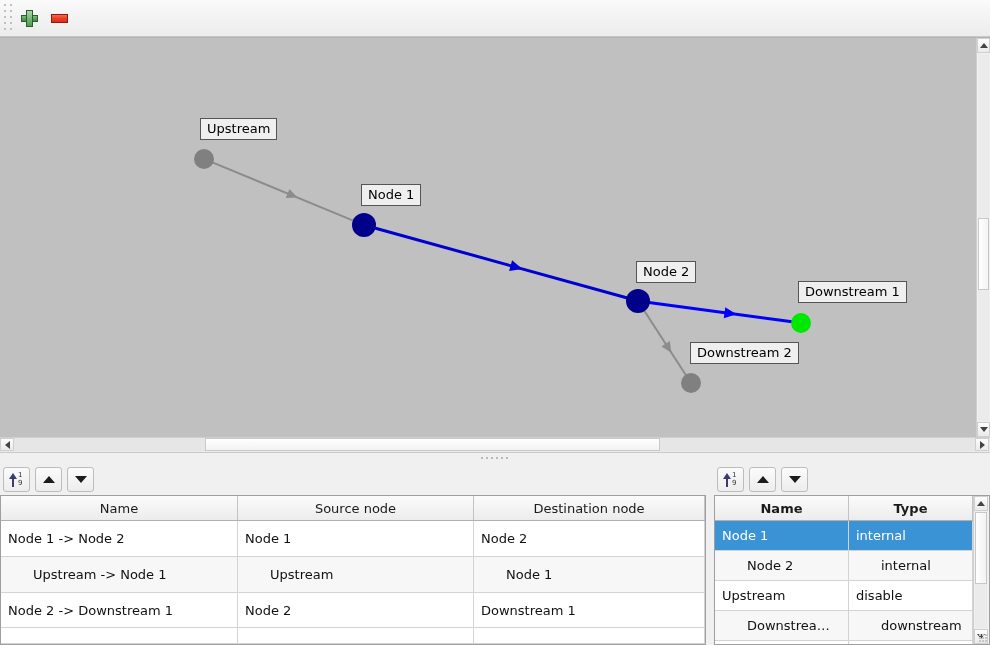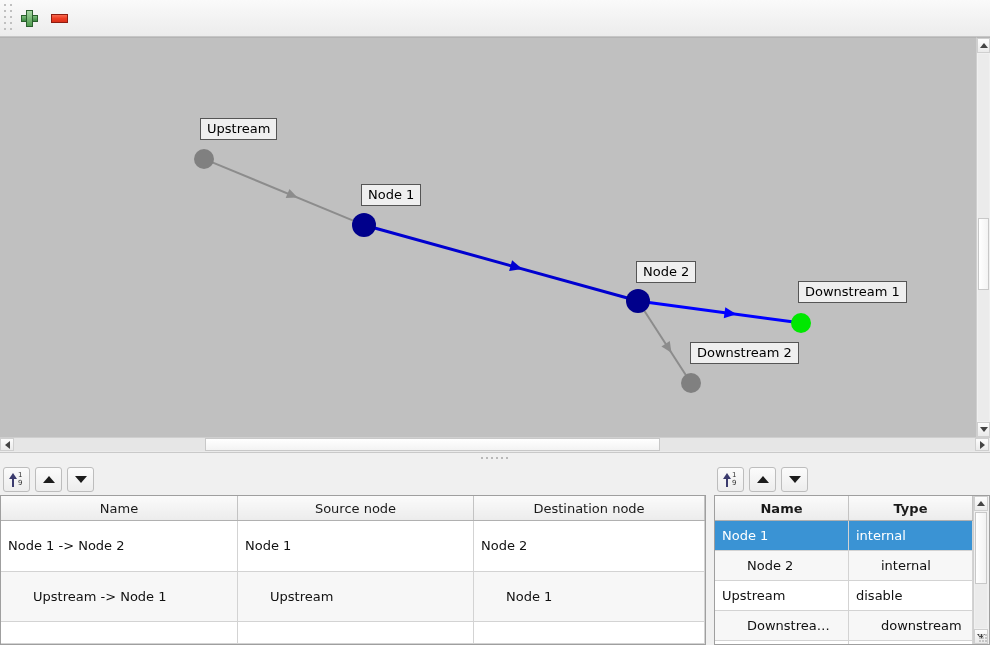--- a/index.html
+++ b/index.html
@@ -423,20 +423,25 @@
               <tr class="odd">
                 <td>Node 1 -&gt; Node 2</td>
                 <td>Node 1</td>
                 <td>Node 2</td>
               </tr>
               <tr class="even">
                 <td>Upstream -&gt; Node 1</td>
                 <td>Upstream</td>
                 <td>Node 1</td>
               </tr>
+              <tr class="odd">
+                <td>Node 2 -&gt; Downstream 1</td>
+                <td>Node 2</td>
+                <td>Downstream 1</td>
+              </tr>
               <tr class="filler">
                 <td></td>
                 <td></td>
                 <td></td>
               </tr>
             </tbody>
         </table>
       </div>
     </div>
 

